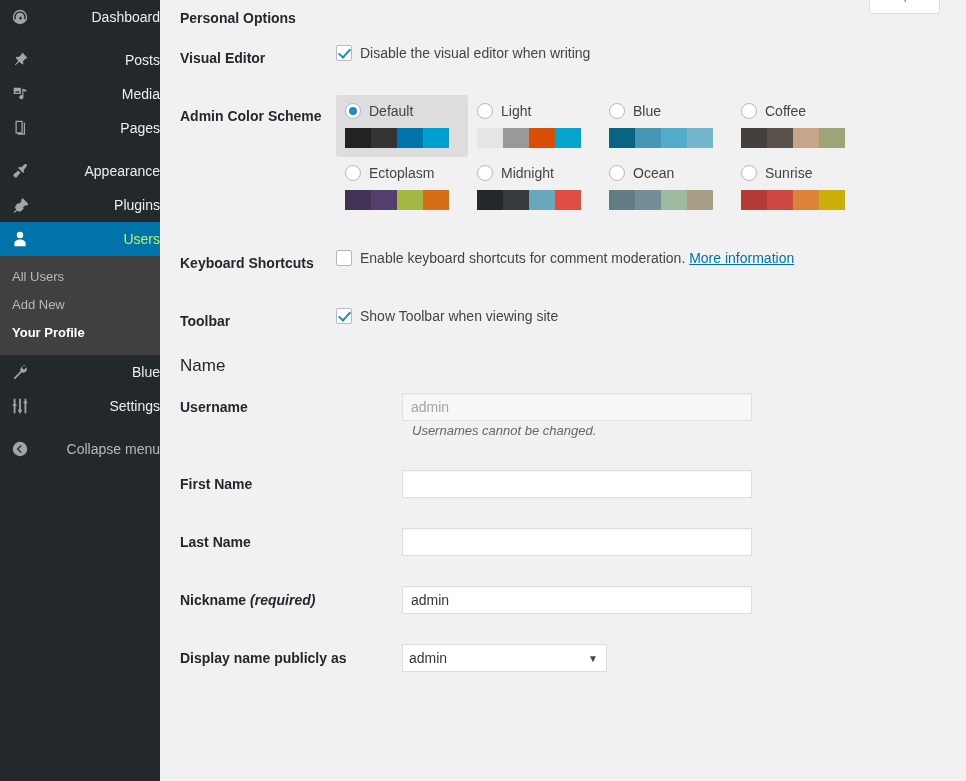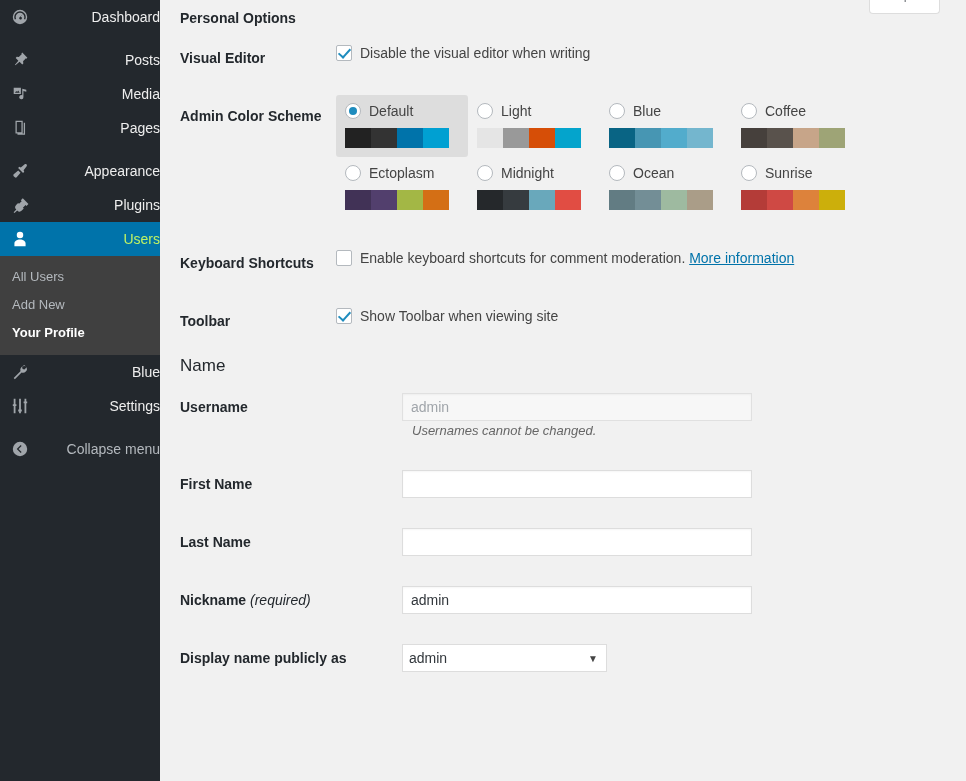--- a/index.html
+++ b/index.html
@@ -114,21 +114,21 @@
     padding: 20px 10px 20px 0;
     line-height: 1.3;
   }
   table.form-table td {
     vertical-align: top;
     padding: 15px 10px 15px 0;
     line-height: 1.3;
     font-size: 14px;
     color: #444;
   }
-  .req { font-style: italic; font-weight: 400; }
+  .req { font-style: italic; font-weight: 700; }
 
   
   .cbrow { display: flex; align-items: center; }
   .cbox {
     width: 16px; height: 16px;
     border: 1px solid #b4b9be;
     background: #fff;
     border-radius: 2px;
     margin-right: 8px;
     position: relative;

